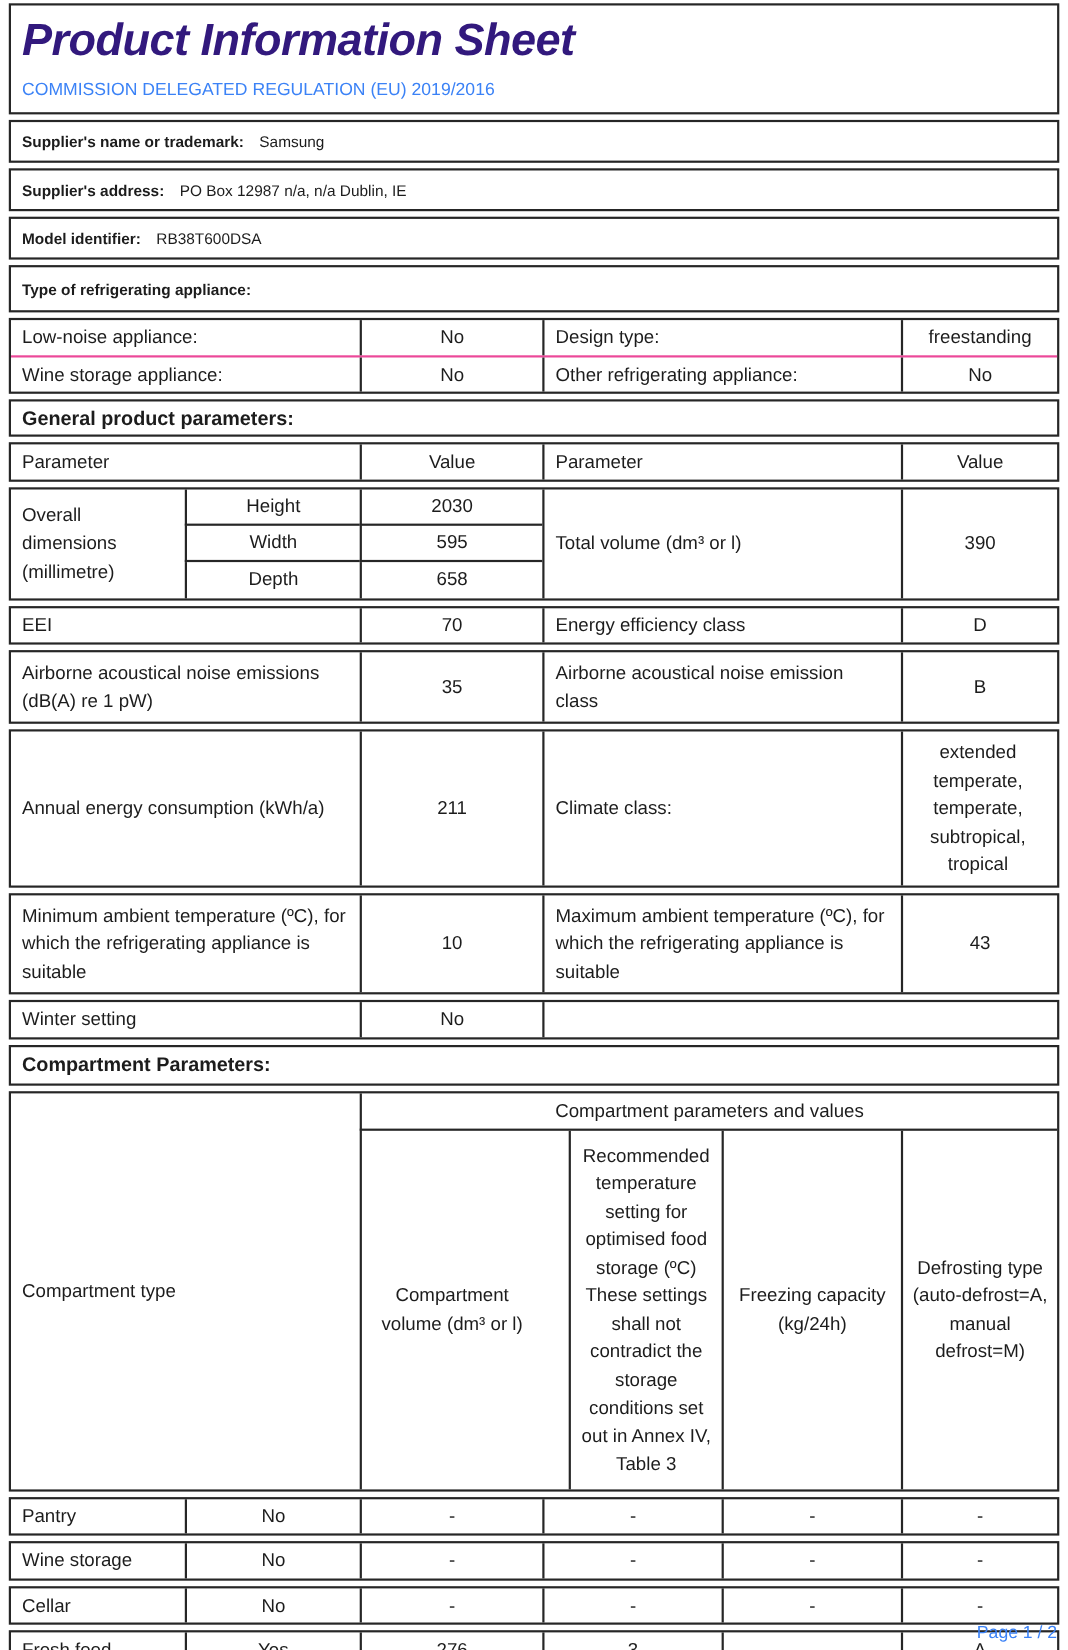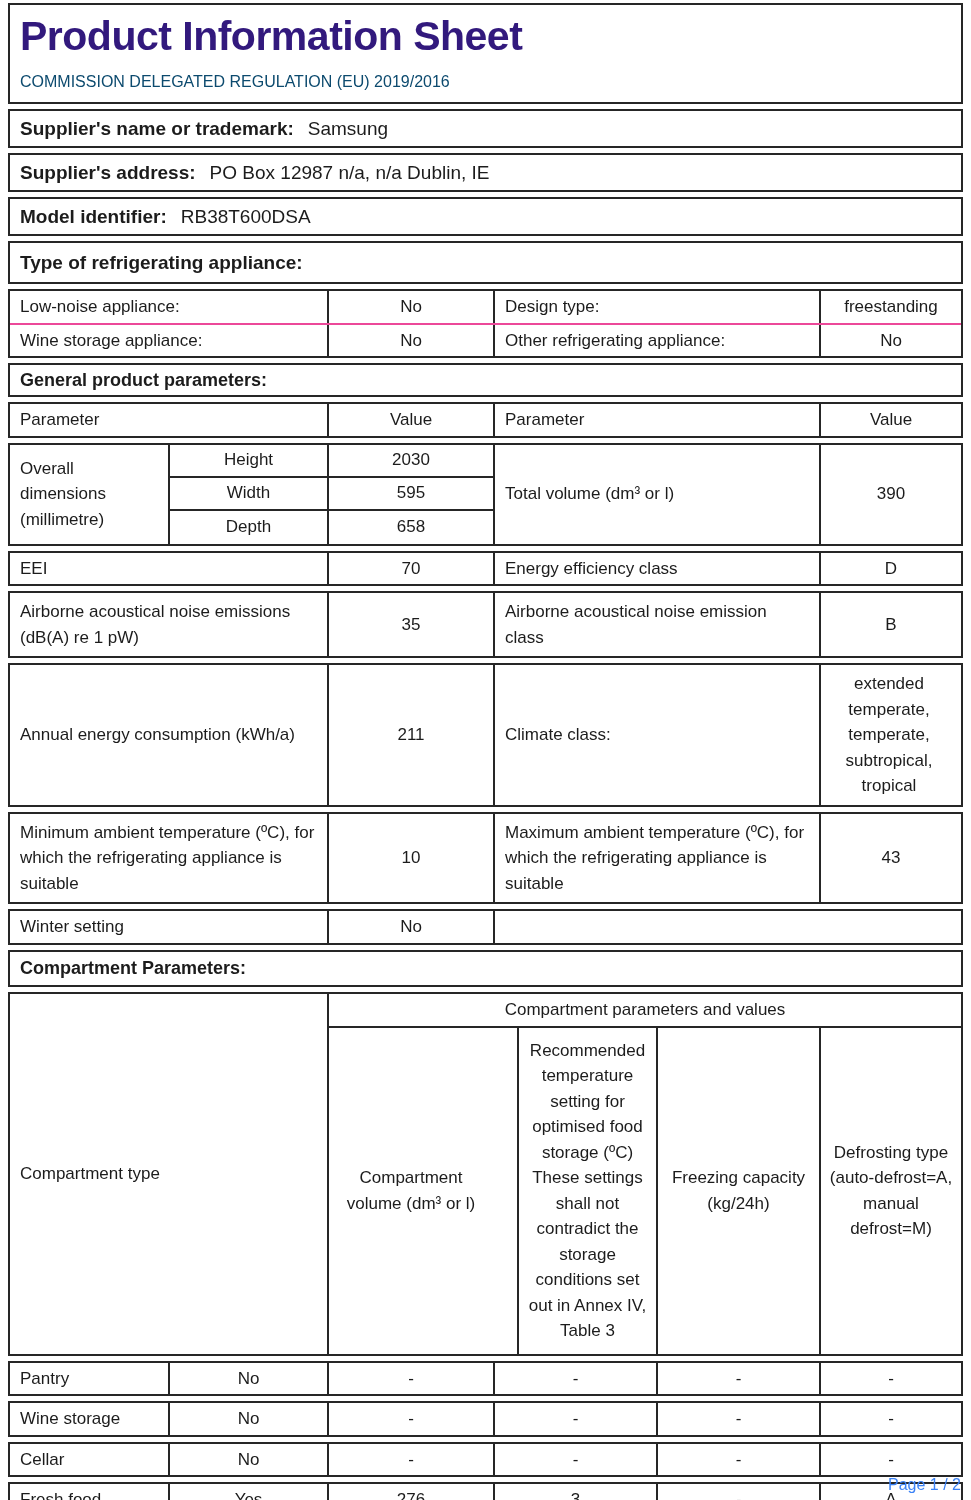--- a/index.html
+++ b/index.html
@@ -8,24 +8,24 @@
     font-family:"Liberation Sans", sans-serif; color:#1c1c1c;
     -webkit-font-smoothing:antialiased;
   }
   .page { position:absolute; left:8px; top:3px; width:955px; }
   .box {
     box-sizing:border-box; border:2px solid #262626; background:#fff;
     margin-bottom:5px; width:100%;
   }
   
   .title-box { height:101px; padding:6px 0 0 10px; }
-  .doc-title { margin:2px 0 0 0; font-size:41px; font-weight:bold; color:#32197d; letter-spacing:-0.5px; }
-  .regulation { margin-top:13px; font-size:16px; color:#0c4a6e; }
+  .doc-title { margin:2px 0 0 0; font-size:41px; font-weight:bold; color:#32197d; letter-spacing:-0.5px;font-style:italic; }
+  .regulation { margin-top:13px; font-size:16px; color:#3b82f6; }
   
-  .kv { display:flex; align-items:center; min-height:39px; padding:2px 10px; font-size:19px; }
+  .kv { display:flex; align-items:center; min-height:39px; padding:2px 10px; font-size:14px; }
   .kv .label { font-weight:bold; }
   .kv .value { margin-left:14px; }
   .heading-box { display:flex; align-items:center; min-height:34px; padding:2px 10px; font-size:18px; font-weight:bold; }
   .type-box { min-height:43px; align-items:center; }
   
   .grid { display:grid; }
   .g4 { grid-template-columns:317px 166px 326px 1fr; }
   .g3 { grid-template-columns:317px 166px 1fr; }
   .g6 { grid-template-columns:158px 159px 166px 163px 163px 1fr; }
   .dims { grid-template-columns:158px 159px 166px 326px 1fr; grid-template-rows:33px 33px 33px; }

